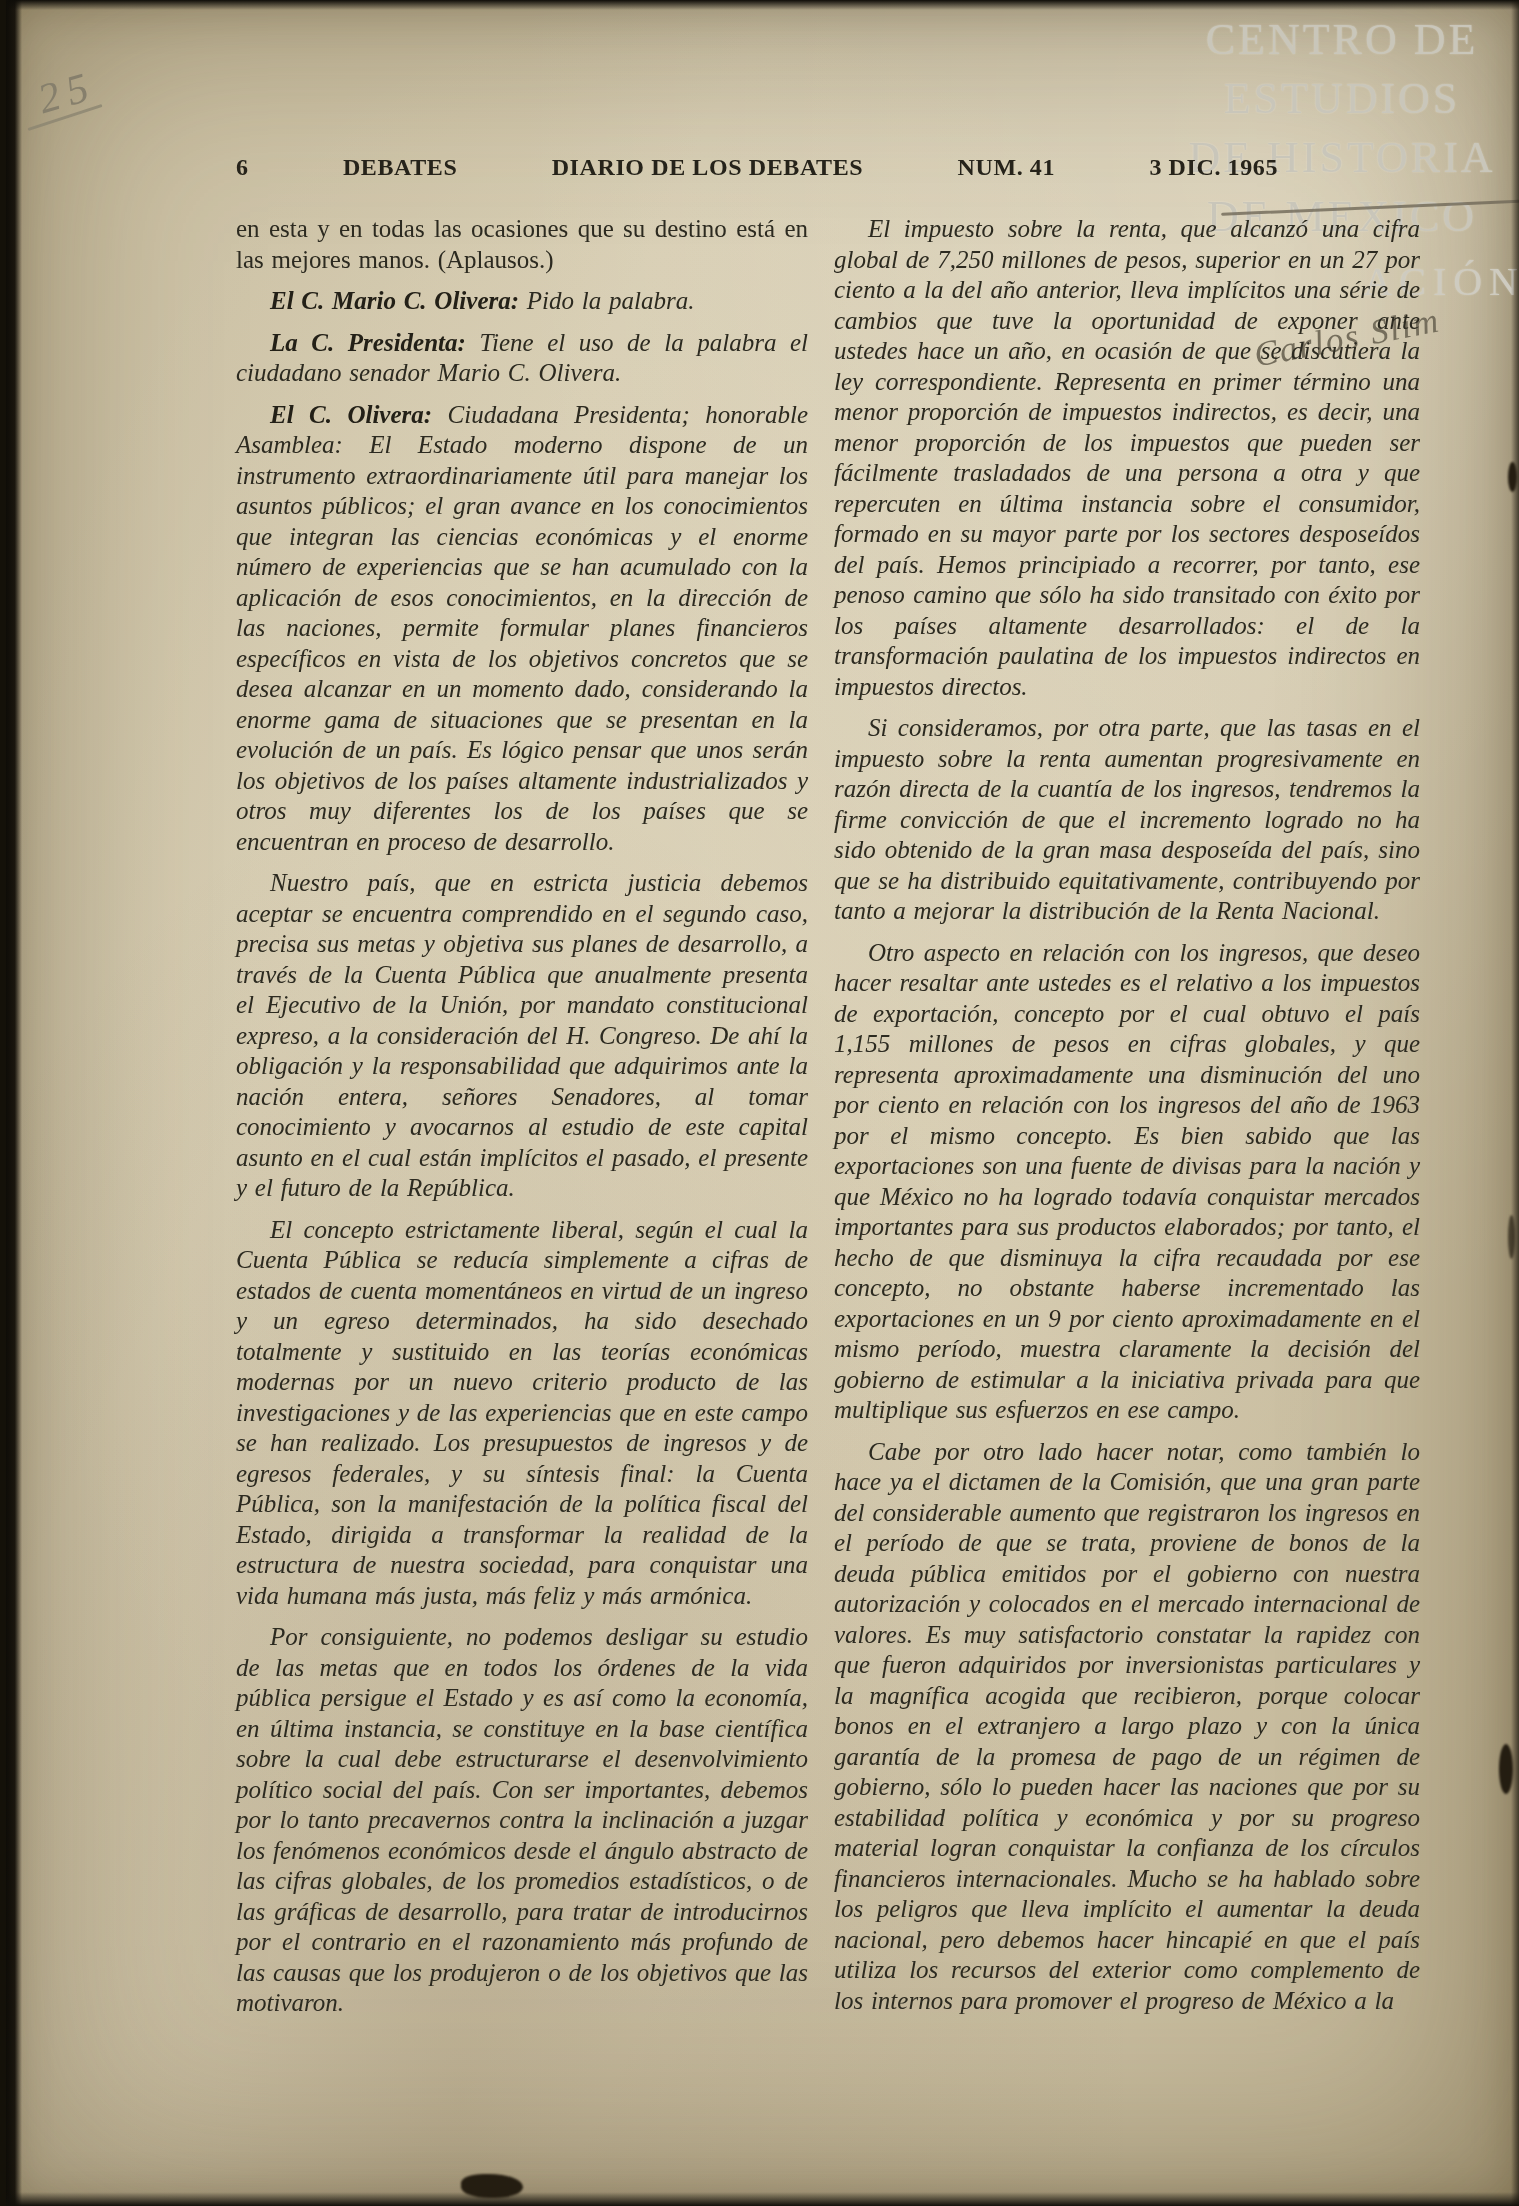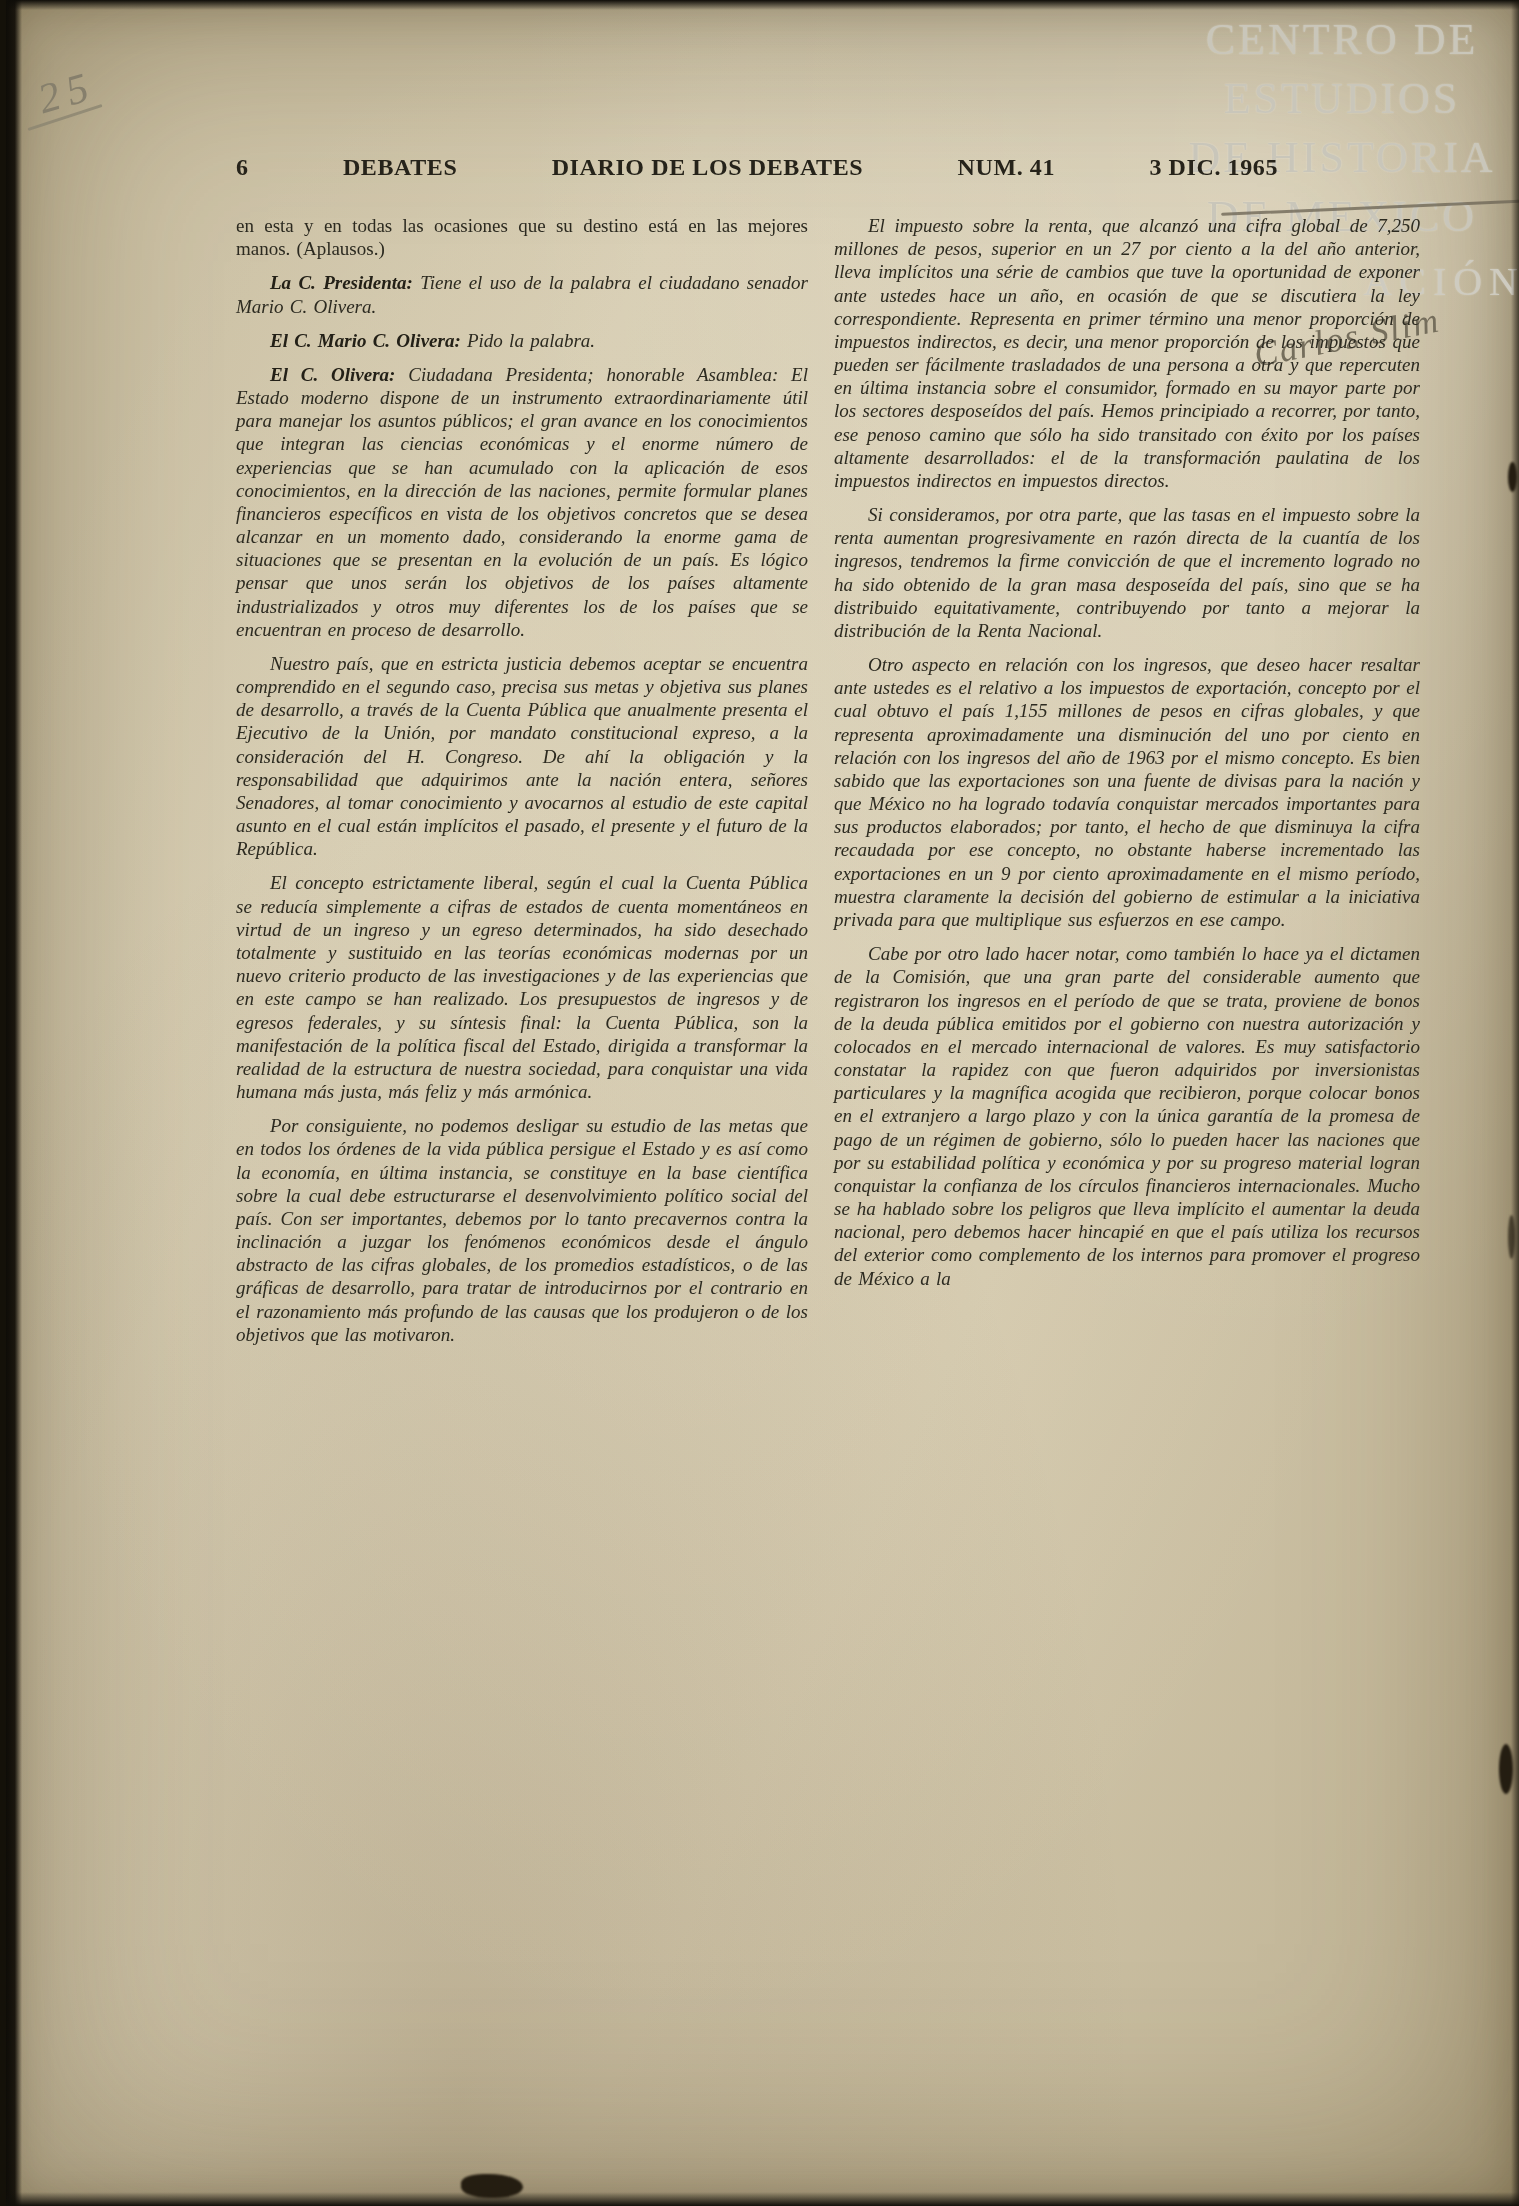--- a/index.html
+++ b/index.html
@@ -66,21 +66,21 @@
   
   .header{
     position:absolute;top:154px;left:230px;width:1042px;
     display:flex;justify-content:space-between;align-items:baseline;
     font-weight:bold;font-size:24px;color:#26231a;letter-spacing:.6px;
     white-space:nowrap;
   }
   
   .col{
     position:absolute;top:214px;
-    font-size:19px;line-height:1.22;color:#2c2a20;
+    font-size:25px;line-height:1.22;color:#2c2a20;
     text-align:justify;word-spacing:1.5px;
   }
   .col-left{left:230px;width:572px;}
   .col-right{left:828px;width:586px;}
   .col p{margin:0 0 11px 0;}
   .col p.indent{text-indent:34px;font-style:italic;}
   .col b{color:#23201700;color:#232017;}
 </style>
 </head>
 <body>
@@ -103,22 +103,22 @@
   <div class="header">
     <span>6</span>
     <span>DEBATES</span>
     <span>DIARIO DE LOS DEBATES</span>
     <span>NUM. 41</span>
     <span>3 DIC. 1965</span>
   </div>
 
   <div class="col col-left" id="col-left">
       <p>en esta y en todas las ocasiones que su destino está en las mejores manos. (Aplausos.)</p>
+      <p class="indent"><b>El C. Mario C. Olivera: </b>Pido la palabra.</p>
       <p class="indent"><b>La C. Presidenta: </b>Tiene el uso de la palabra el ciudadano senador Mario C. Olivera.</p>
-      <p class="indent"><b>El C. Mario C. Olivera: </b>Pido la palabra.</p>
       <p class="indent"><b>El C. Olivera: </b>Ciudadana Presidenta; honorable Asamblea: El Estado moderno dispone de un instrumento extraordinariamente útil para manejar los asuntos públicos; el gran avance en los conocimientos que integran las ciencias económicas y el enorme número de experiencias que se han acumulado con la aplicación de esos conocimientos, en la dirección de las naciones, permite formular planes financieros específicos en vista de los objetivos concretos que se desea alcanzar en un momento dado, considerando la enorme gama de situaciones que se presentan en la evolución de un país. Es lógico pensar que unos serán los objetivos de los países altamente industrializados y otros muy diferentes los de los países que se encuentran en proceso de desarrollo.</p>
       <p class="indent">Nuestro país, que en estricta justicia debemos aceptar se encuentra comprendido en el segundo caso, precisa sus metas y objetiva sus planes de desarrollo, a través de la Cuenta Pública que anualmente presenta el Ejecutivo de la Unión, por mandato constitucional expreso, a la consideración del H. Congreso. De ahí la obligación y la responsabilidad que adquirimos ante la nación entera, señores Senadores, al tomar conocimiento y avocarnos al estudio de este capital asunto en el cual están implícitos el pasado, el presente y el futuro de la República.</p>
       <p class="indent">El concepto estrictamente liberal, según el cual la Cuenta Pública se reducía simplemente a cifras de estados de cuenta momentáneos en virtud de un ingreso y un egreso determinados, ha sido desechado totalmente y sustituido en las teorías económicas modernas por un nuevo criterio producto de las investigaciones y de las experiencias que en este campo se han realizado. Los presupuestos de ingresos y de egresos federales, y su síntesis final: la Cuenta Pública, son la manifestación de la política fiscal del Estado, dirigida a transformar la realidad de la estructura de nuestra sociedad, para conquistar una vida humana más justa, más feliz y más armónica.</p>
       <p class="indent">Por consiguiente, no podemos desligar su estudio de las metas que en todos los órdenes de la vida pública persigue el Estado y es así como la economía, en última instancia, se constituye en la base científica sobre la cual debe estructurarse el desenvolvimiento político social del país. Con ser importantes, debemos por lo tanto precavernos contra la inclinación a juzgar los fenómenos económicos desde el ángulo abstracto de las cifras globales, de los promedios estadísticos, o de las gráficas de desarrollo, para tratar de introducirnos por el contrario en el razonamiento más profundo de las causas que los produjeron o de los objetivos que las motivaron.</p>
     </div>
   <div class="col col-right" id="col-right">
       <p class="indent">El impuesto sobre la renta, que alcanzó una cifra global de 7,250 millones de pesos, superior en un 27 por ciento a la del año anterior, lleva implícitos una série de cambios que tuve la oportunidad de exponer ante ustedes hace un año, en ocasión de que se discutiera la ley correspondiente. Representa en primer término una menor proporción de impuestos indirectos, es decir, una menor proporción de los impuestos que pueden ser fácilmente trasladados de una persona a otra y que repercuten en última instancia sobre el consumidor, formado en su mayor parte por los sectores desposeídos del país. Hemos principiado a recorrer, por tanto, ese penoso camino que sólo ha sido transitado con éxito por los países altamente desarrollados: el de la transformación paulatina de los impuestos indirectos en impuestos directos.</p>
       <p class="indent">Si consideramos, por otra parte, que las tasas en el impuesto sobre la renta aumentan progresivamente en razón directa de la cuantía de los ingresos, tendremos la firme convicción de que el incremento logrado no ha sido obtenido de la gran masa desposeída del país, sino que se ha distribuido equitativamente, contribuyendo por tanto a mejorar la distribución de la Renta Nacional.</p>
       <p class="indent">Otro aspecto en relación con los ingresos, que deseo hacer resaltar ante ustedes es el relativo a los impuestos de exportación, concepto por el cual obtuvo el país 1,155 millones de pesos en cifras globales, y que representa aproximadamente una disminución del uno por ciento en relación con los ingresos del año de 1963 por el mismo concepto. Es bien sabido que las exportaciones son una fuente de divisas para la nación y que México no ha logrado todavía conquistar mercados importantes para sus productos elaborados; por tanto, el hecho de que disminuya la cifra recaudada por ese concepto, no obstante haberse incrementado las exportaciones en un 9 por ciento aproximadamente en el mismo período, muestra claramente la decisión del gobierno de estimular a la iniciativa privada para que multiplique sus esfuerzos en ese campo.</p>
       <p class="indent">Cabe por otro lado hacer notar, como también lo hace ya el dictamen de la Comisión, que una gran parte del considerable aumento que registraron los ingresos en el período de que se trata, proviene de bonos de la deuda pública emitidos por el gobierno con nuestra autorización y colocados en el mercado internacional de valores. Es muy satisfactorio constatar la rapidez con que fueron adquiridos por inversionistas particulares y la magnífica acogida que recibieron, porque colocar bonos en el extranjero a largo plazo y con la única garantía de la promesa de pago de un régimen de gobierno, sólo lo pueden hacer las naciones que por su estabilidad política y económica y por su progreso material logran conquistar la confianza de los círculos financieros internacionales. Mucho se ha hablado sobre los peligros que lleva implícito el aumentar la deuda nacional, pero debemos hacer hincapié en que el país utiliza los recursos del exterior como complemento de los internos para promover el progreso de México a la</p>

